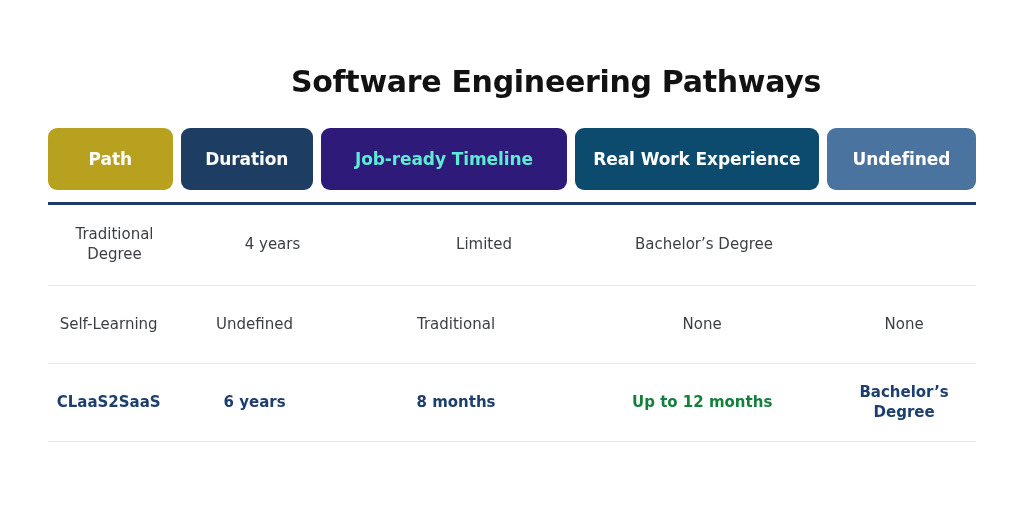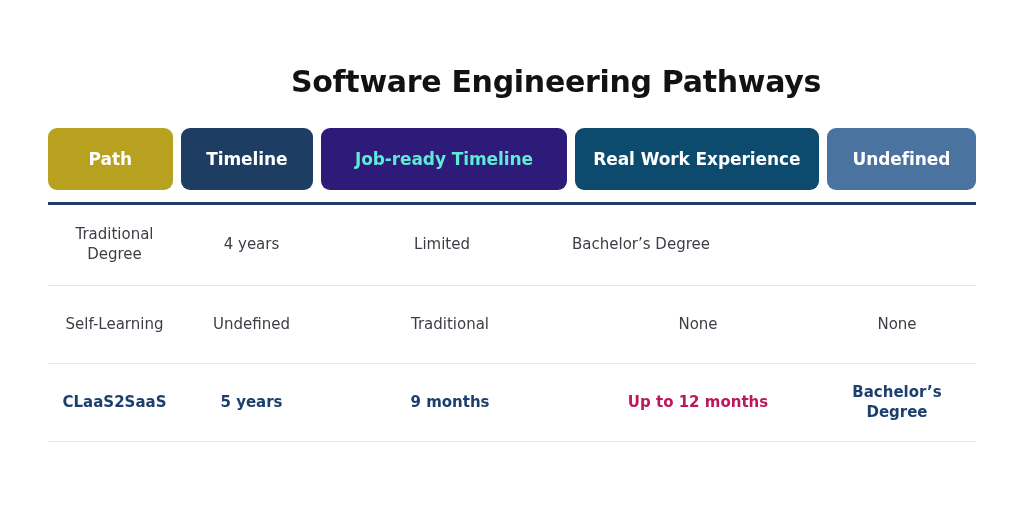--- a/index.html
+++ b/index.html
@@ -82,20 +82,21 @@
     width: 100%;
     background: #203c66;
   }
 
   
   .body-row {
     display: flex;
     align-items: center;
     border-bottom: 1px solid #e6e7e9;
     box-sizing: border-box;
+    gap: 21px;
   }
   .body-row.r0 { height: 81px; }
   .body-row.r1 { height: 78px; }
   .body-row.r2 { height: 78px; }
 
   .body-cell {
     display: flex;
     align-items: center;
     justify-content: center;
     text-align: center;
@@ -125,21 +126,21 @@
 
   <div id="title">Software Engineering Pathways</div>
 
   <div id="table">
 
     <div class="header-row">
       <div class="header-cell hc-0" style="background: rgb(184, 161, 30);">
         <span class="header-label" style="color: rgb(255, 255, 255);">Path</span>
       </div>
       <div class="header-cell hc-1" style="background: rgb(30, 61, 99);">
-        <span class="header-label" style="color: rgb(255, 255, 255);">Timeline</span>
+        <span class="header-label" style="color: rgb(255, 255, 255);">Duration</span>
       </div>
       <div class="header-cell hc-2" style="background: rgb(46, 26, 120);">
         <span class="header-label" style="color: #5eead4;">Job-ready Timeline</span>
       </div>
       <div class="header-cell hc-3" style="background: #0c4a6e;">
         <span class="header-label" style="color: rgb(255, 255, 255);">Real Work Experience</span>
       </div>
       <div class="header-cell hc-4" style="background: rgb(74, 115, 160);">
         <span class="header-label" style="color: rgb(255, 255, 255);">Undefined</span>
       </div>
@@ -157,20 +158,20 @@
     <div class="body-row r1" style="border-bottom-color: rgb(230, 231, 233);">
       <div class="body-cell bc-0">Self-Learning</div>
       <div class="body-cell bc-1">Undefined</div>
       <div class="body-cell bc-2">Traditional</div>
       <div class="body-cell bc-3">None</div>
       <div class="body-cell bc-4">None</div>
     </div>
 
     <div class="body-row r2 highlight-row" style="border-bottom-color: rgb(230, 231, 233);">
       <div class="body-cell bc-0" style="color: rgb(29, 63, 110);">CLaaS2SaaS</div>
-      <div class="body-cell bc-1" style="color: rgb(29, 63, 110);">5 years</div>
-      <div class="body-cell bc-2" style="color: rgb(29, 63, 110);">9 months</div>
-      <div class="body-cell bc-3" style="color: #be185d;">Up to 12 months</div>
+      <div class="body-cell bc-1" style="color: rgb(29, 63, 110);">6 years</div>
+      <div class="body-cell bc-2" style="color: rgb(29, 63, 110);">8 months</div>
+      <div class="body-cell bc-3" style="color: #15803d;">Up to 12 months</div>
       <div class="body-cell bc-4" style="color: rgb(29, 63, 110);">Bachelor’s Degree</div>
     </div>
 
   </div>
 </div>
 
 </body></html>

